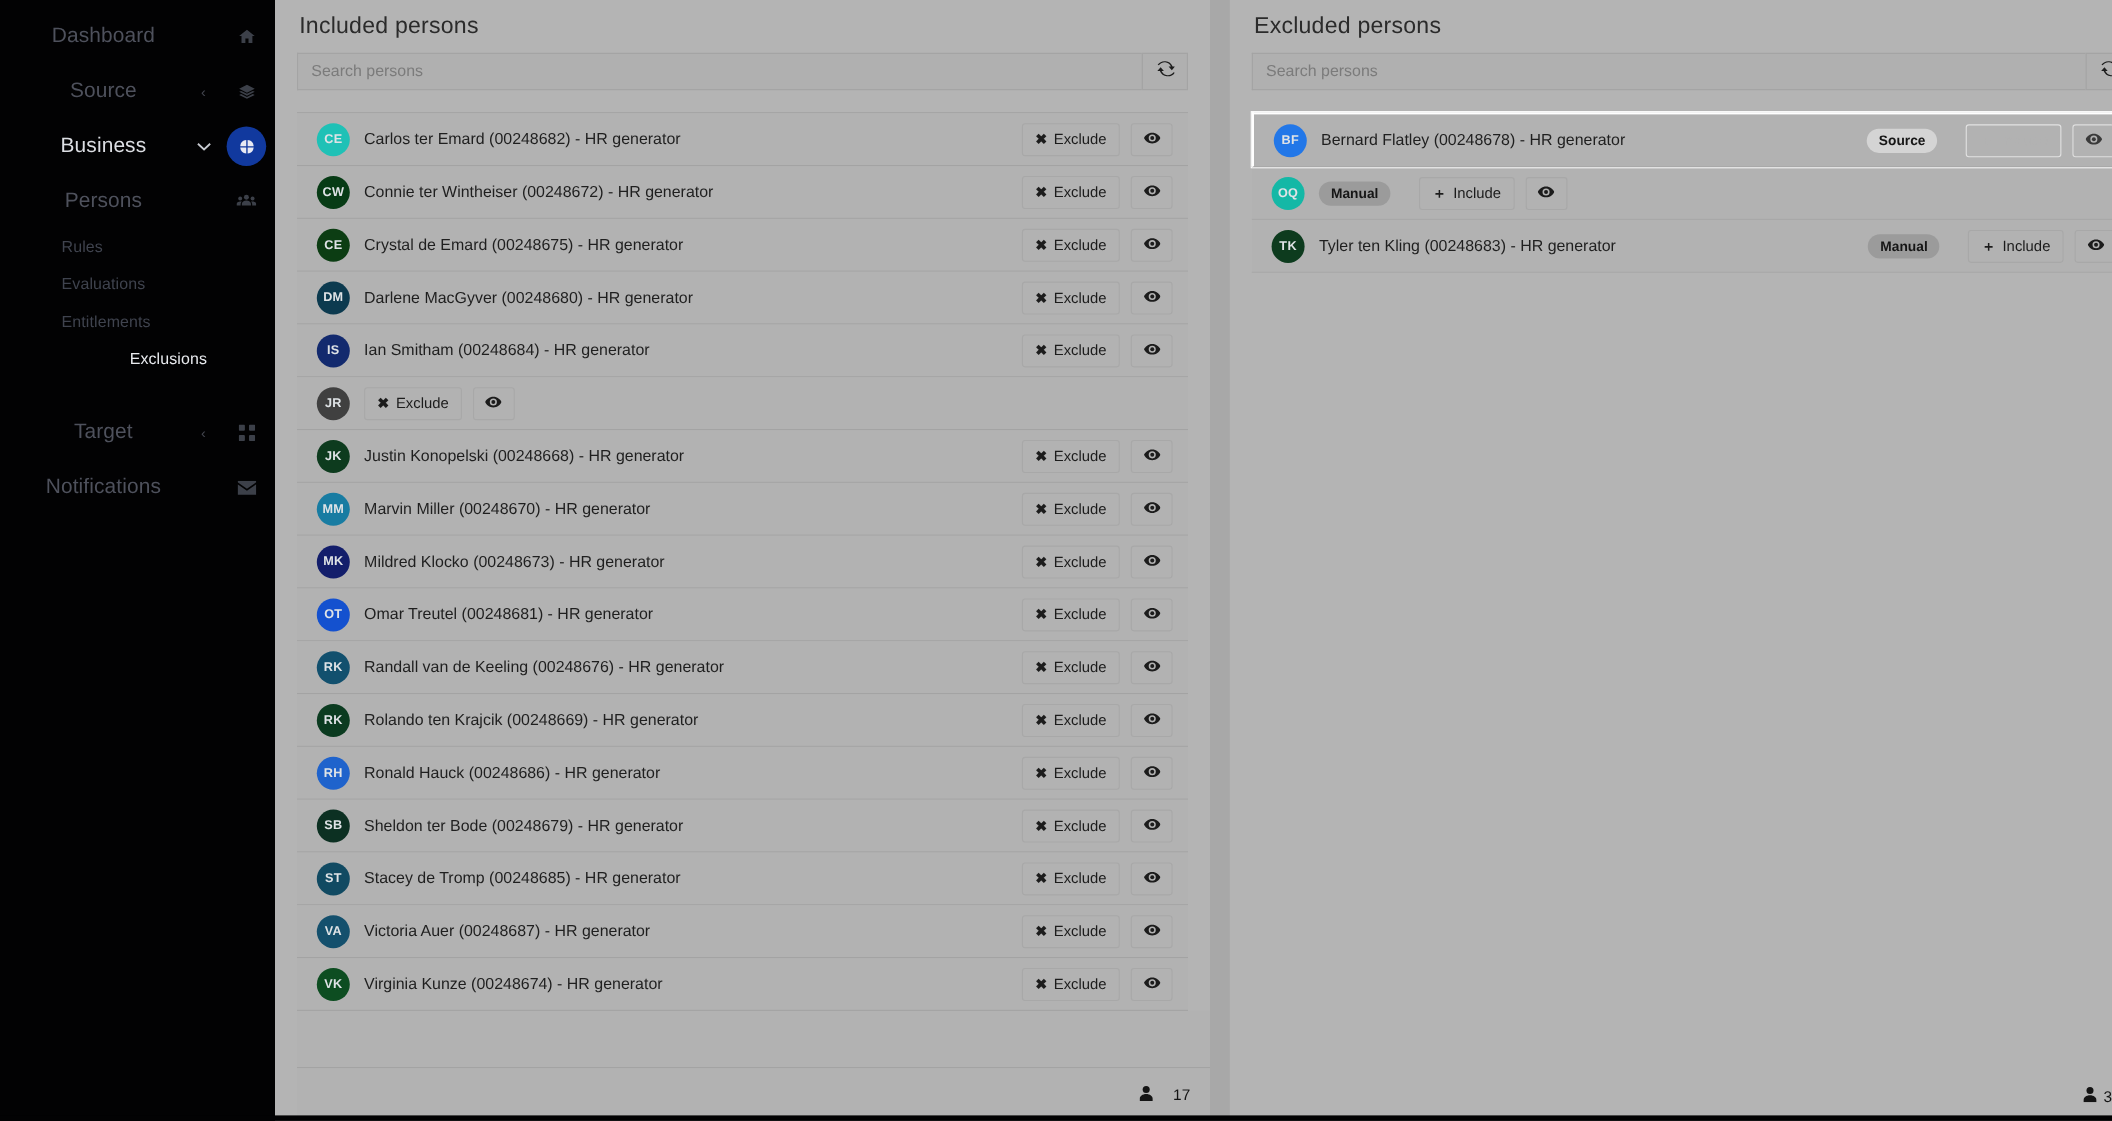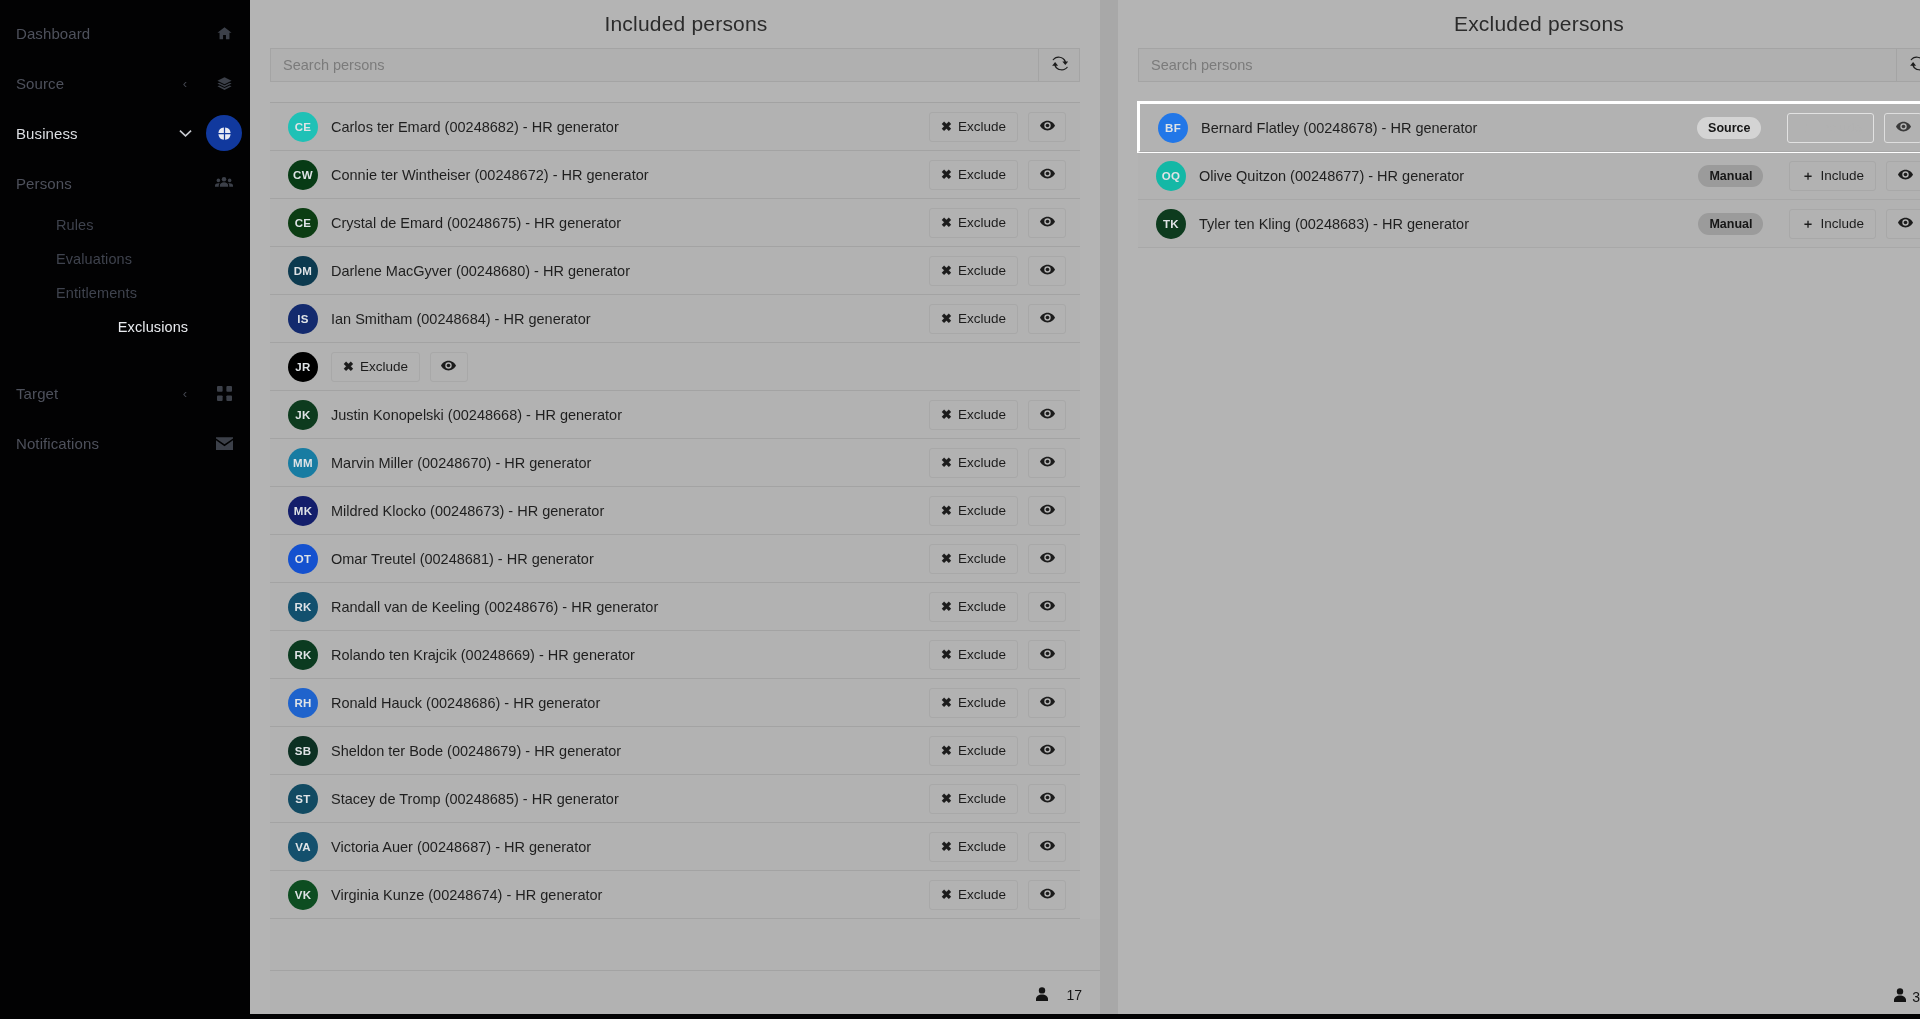--- a/index.html
+++ b/index.html
@@ -34,24 +34,25 @@
   .nav-item {
     position: relative;
     display: flex;
     align-items: center;
     height: 50px;
     padding: 0 0 0 16px;
     cursor: pointer;
   }
   .nav-label {
     flex: 1 1 auto;
-    font-size: 15px;
+    font-size: 19px;
     color: #5b5f6b;
     letter-spacing: .1px;
     white-space: nowrap;
+    text-align: center;
   }
   .nav-item.dim .nav-label { color: #4e515c; }
   .nav-item.active-parent .nav-label { color: #dcdee3; }
 
   .nav-caret {
     width: 26px;
     text-align: center;
     color: #43464f;
     font-size: 13px;
     line-height: 1;
@@ -111,21 +112,20 @@
   }
   .panel.left  { width: 850px; padding: 0 0 0 20px; }
   .panel.right { width: 820px; padding: 0 0 0 20px; }
 
   .panel-title {
     font-size: 21px;
     color: #2b2b2b;
     font-weight: 400;
     padding: 12px 0 12px 2px;
     letter-spacing: .2px;
-    text-align: center;
   }
 
   
   .search-row {
     display: flex;
     height: 34px;
     margin-bottom: 20px;
     width: 810px;
   }
   .panel.right .search-row { width: 800px; }
@@ -478,21 +478,21 @@
               <span>Exclude</span>
             </button>
             <button class="btn btn-eye">
               <span><svg width="15" height="11" viewBox="0 0 20 13" fill="currentColor">
                   <path d="M10 0C5.2 0 1.5 3.2 0 6.5 1.5 9.8 5.2 13 10 13s8.5-3.2 10-6.5C18.5 3.2 14.8 0 10 0zm0 10.8a4.3 4.3 0 1 1 0-8.6 4.3 4.3 0 0 1 0 8.6z"></path>
                   <circle cx="10" cy="6.5" r="2.4"></circle>
                 </svg></span>
             </button>
           </div>
           <div class="row">
-            <div class="avatar" style="background: #000000;">JR</div>
+            <div class="avatar" style="background: #404040;">JR</div>
             <button class="btn">
               <span class="glyph">✖</span>
               <span>Exclude</span>
             </button>
             <button class="btn btn-eye">
               <span><svg width="15" height="11" viewBox="0 0 20 13" fill="currentColor">
                   <path d="M10 0C5.2 0 1.5 3.2 0 6.5 1.5 9.8 5.2 13 10 13s8.5-3.2 10-6.5C18.5 3.2 14.8 0 10 0zm0 10.8a4.3 4.3 0 1 1 0-8.6 4.3 4.3 0 0 1 0 8.6z"></path>
                   <circle cx="10" cy="6.5" r="2.4"></circle>
                 </svg></span>
             </button>
@@ -694,21 +694,20 @@
             </button>
             <button class="btn btn-eye">
               <span><svg width="15" height="11" viewBox="0 0 20 13" fill="currentColor">
                   <path d="M10 0C5.2 0 1.5 3.2 0 6.5 1.5 9.8 5.2 13 10 13s8.5-3.2 10-6.5C18.5 3.2 14.8 0 10 0zm0 10.8a4.3 4.3 0 1 1 0-8.6 4.3 4.3 0 0 1 0 8.6z"></path>
                   <circle cx="10" cy="6.5" r="2.4"></circle>
                 </svg></span>
             </button>
           </div>
           <div class="row">
             <div class="avatar" style="background: rgb(20, 184, 166);">OQ</div>
-            <div class="row-label">Olive Quitzon (00248677) - HR generator</div>
             <span class="badge">Manual</span>
             <button class="btn">
               <span class="glyph">＋</span>
               <span>Include</span>
             </button>
             <button class="btn btn-eye">
               <span><svg width="15" height="11" viewBox="0 0 20 13" fill="currentColor">
                   <path d="M10 0C5.2 0 1.5 3.2 0 6.5 1.5 9.8 5.2 13 10 13s8.5-3.2 10-6.5C18.5 3.2 14.8 0 10 0zm0 10.8a4.3 4.3 0 1 1 0-8.6 4.3 4.3 0 0 1 0 8.6z"></path>
                   <circle cx="10" cy="6.5" r="2.4"></circle>
                 </svg></span>

